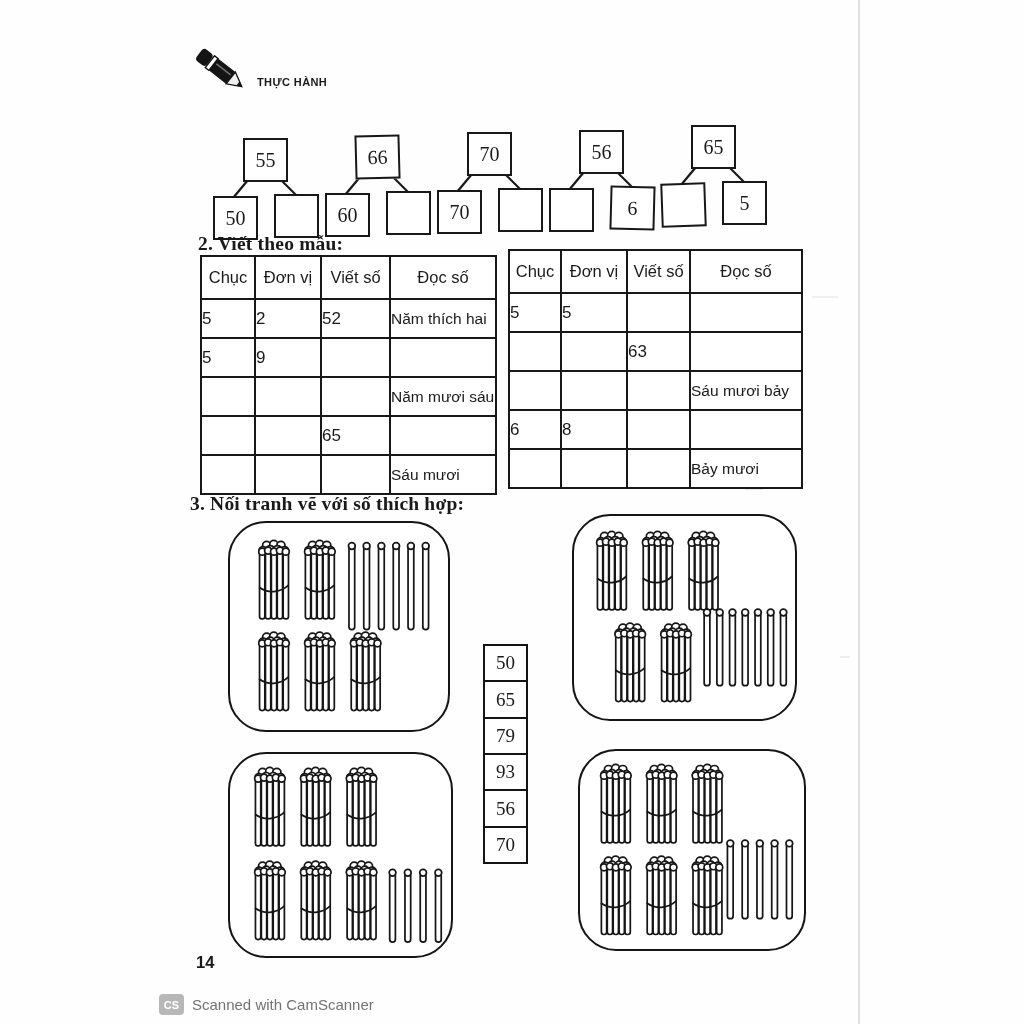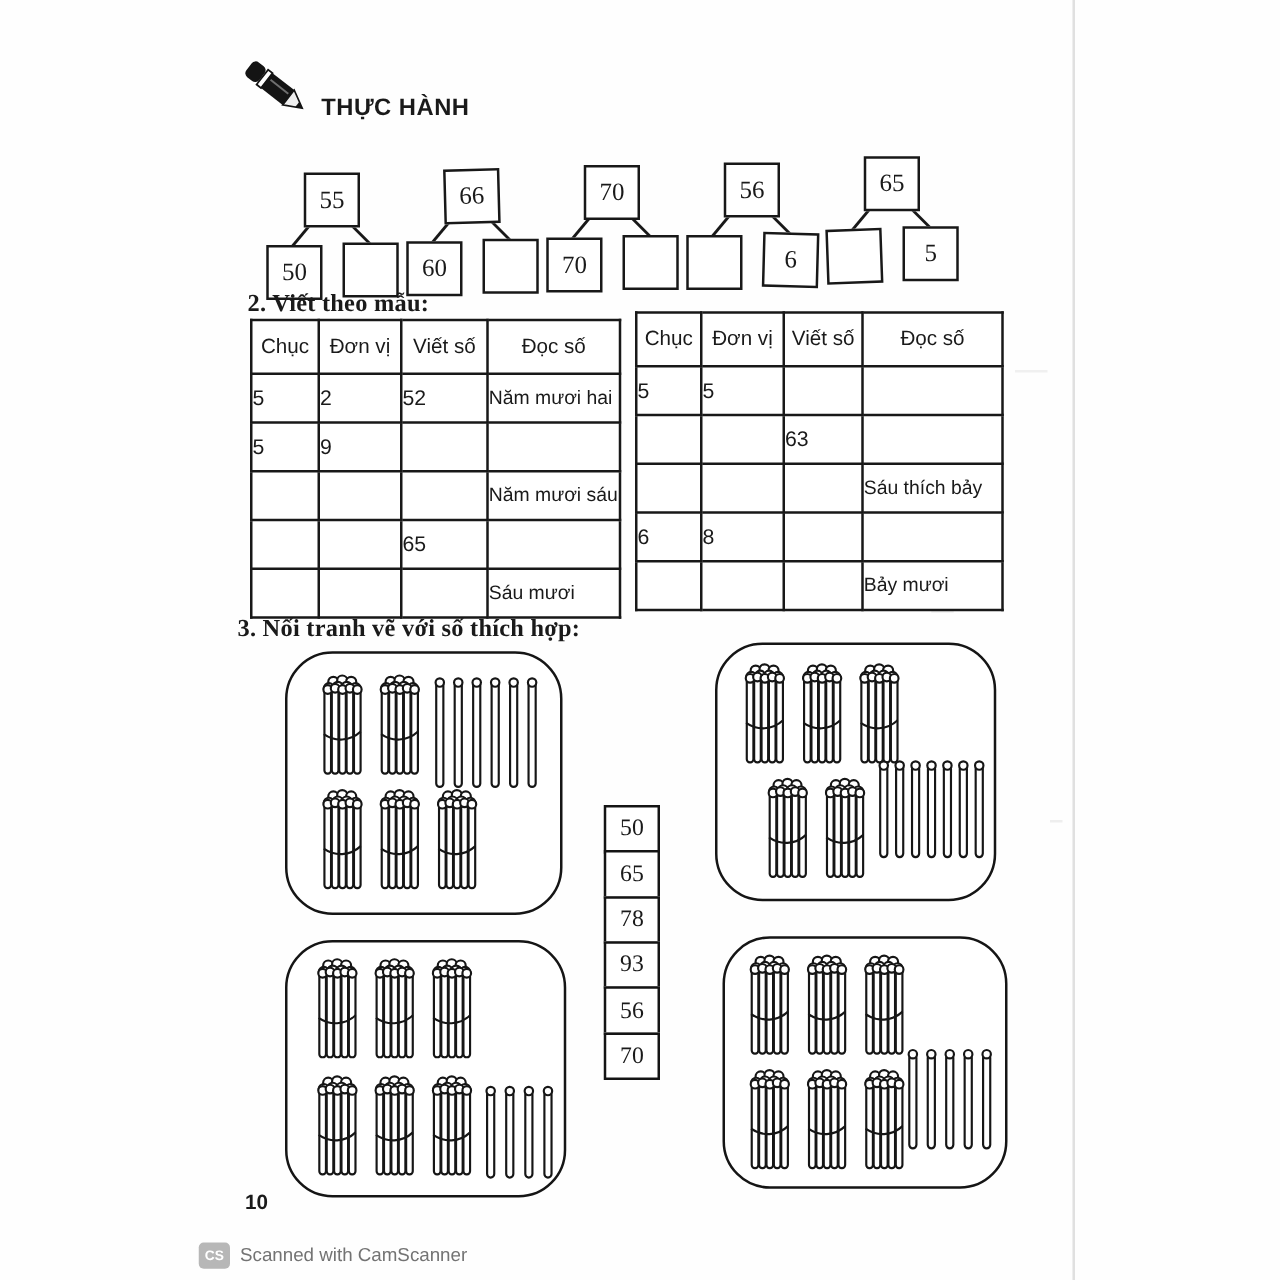--- a/index.html
+++ b/index.html
@@ -9,21 +9,21 @@
   
   .scan-edge{position:absolute;left:858px;top:0;width:2px;height:1024px;background:#dadada;opacity:.85;}
   .artifact{position:absolute;background:#c9c9c9;}
   .a1{left:745px;top:487px;width:18px;height:3px;opacity:.4;}
   .a2{left:812px;top:296px;width:26px;height:2px;opacity:.25;}
   .a3{left:443px;top:560px;width:2px;height:160px;opacity:.10;}
   .a4{left:840px;top:656px;width:10px;height:2px;opacity:.3;}
 
   
   .pencil{position:absolute;left:190px;top:42px;}
-  .app-title{position:absolute;left:257px;top:76px;font-size:19px;font-weight:700;letter-spacing:.4px;}
+  .app-title{position:absolute;left:257px;top:76px;font-size:11px;font-weight:700;letter-spacing:.4px;}
 
   
   .ex-heading{position:absolute;font-family:"Liberation Serif",serif;font-size:19.5px;font-weight:600;letter-spacing:.2px;white-space:nowrap;}
   #h1{left:198px;top:107px;}
   #h2{left:198px;top:233px;}
   #h3{left:190px;top:493px;}
 
   
   .diagrams{position:absolute;left:213px;top:130px;display:flex;gap:7px;}
   .diagram{position:relative;width:105px;height:102px;flex:0 0 105px;}
@@ -156,21 +156,21 @@
         <tr>
       <th>Chục</th>
       <th>Đơn vị</th>
       <th>Viết số</th>
       <th>Đọc số</th>
     </tr>
     <tr>
       <td>5</td>
       <td>2</td>
       <td>52</td>
-      <td>Năm mươi hai</td>
+      <td>Năm thích hai</td>
     </tr>
     <tr>
       <td>5</td>
       <td>9</td>
       <td></td>
       <td></td>
     </tr>
     <tr>
       <td></td>
       <td></td>
@@ -215,21 +215,21 @@
     <tr>
       <td></td>
       <td></td>
       <td>63</td>
       <td></td>
     </tr>
     <tr>
       <td></td>
       <td></td>
       <td></td>
-      <td>Sáu thích bảy</td>
+      <td>Sáu mươi bảy</td>
     </tr>
     <tr>
       <td>6</td>
       <td>8</td>
       <td></td>
       <td></td>
     </tr>
     <tr>
       <td></td>
       <td></td>
@@ -694,25 +694,25 @@
         <rect x="188.3" y="90.5" width="5.6" height="74" rx="2.8" fill="#fff" stroke="#161616" stroke-width="1.7"></rect>
         <circle cx="191.1" cy="90.5" r="3.3" fill="#fff" stroke="#161616" stroke-width="1.7"></circle>
         <rect x="202.8" y="90.5" width="5.6" height="74" rx="2.8" fill="#fff" stroke="#161616" stroke-width="1.7"></rect>
         <circle cx="205.6" cy="90.5" r="3.3" fill="#fff" stroke="#161616" stroke-width="1.7"></circle>
       </svg>
   </div>
 
   <div class="numcol">
     <div class="numcell">50</div>
     <div class="numcell">65</div>
-    <div class="numcell">78</div>
+    <div class="numcell">79</div>
     <div class="numcell">93</div>
     <div class="numcell">56</div>
     <div class="numcell">70</div>
   </div>
 
-  <div class="page-num">10</div>
+  <div class="page-num">14</div>
   <div class="watermark">
     <div class="cs-badge">CS</div>
     <div class="cs-text">Scanned with CamScanner</div>
   </div>
 
 </div>
 
 </body></html>

